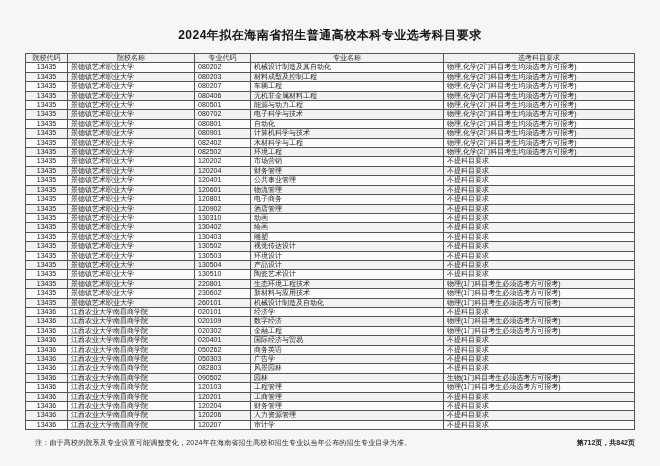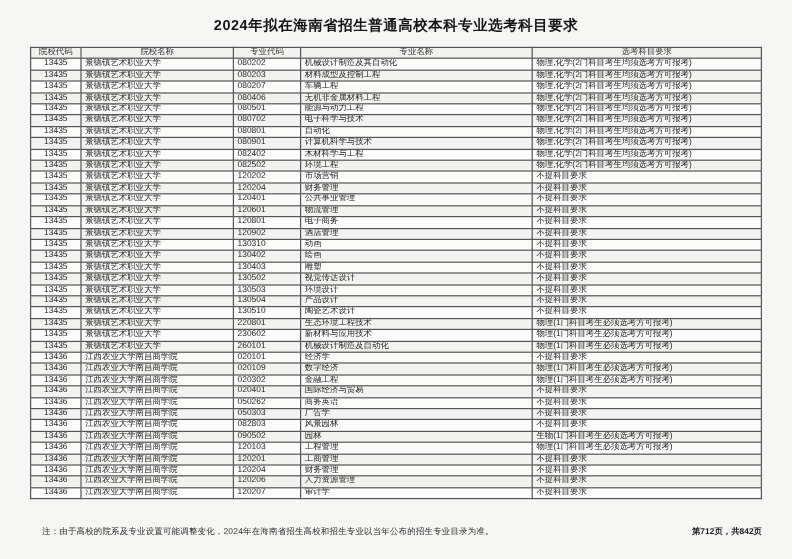--- a/index.html
+++ b/index.html
@@ -6,21 +6,21 @@
   html, body { width: 660px; height: 466px; }
   body {
     background: #f6f6f4;
     font-family: "Liberation Sans", "DejaVu Sans", sans-serif;
     color: #1b1b1b;
     overflow: hidden;
   }
   .page {
     width: 660px; height: 466px;
     position: relative;
-    padding-top: 14px;
+    padding-top: 28px;
   }
   .title {
     text-align: center;
     font-size: 12px;
     font-weight: bold;
     color: #141414;
     letter-spacing: 0.5px;
     line-height: 14px;
   }
   table.req {

